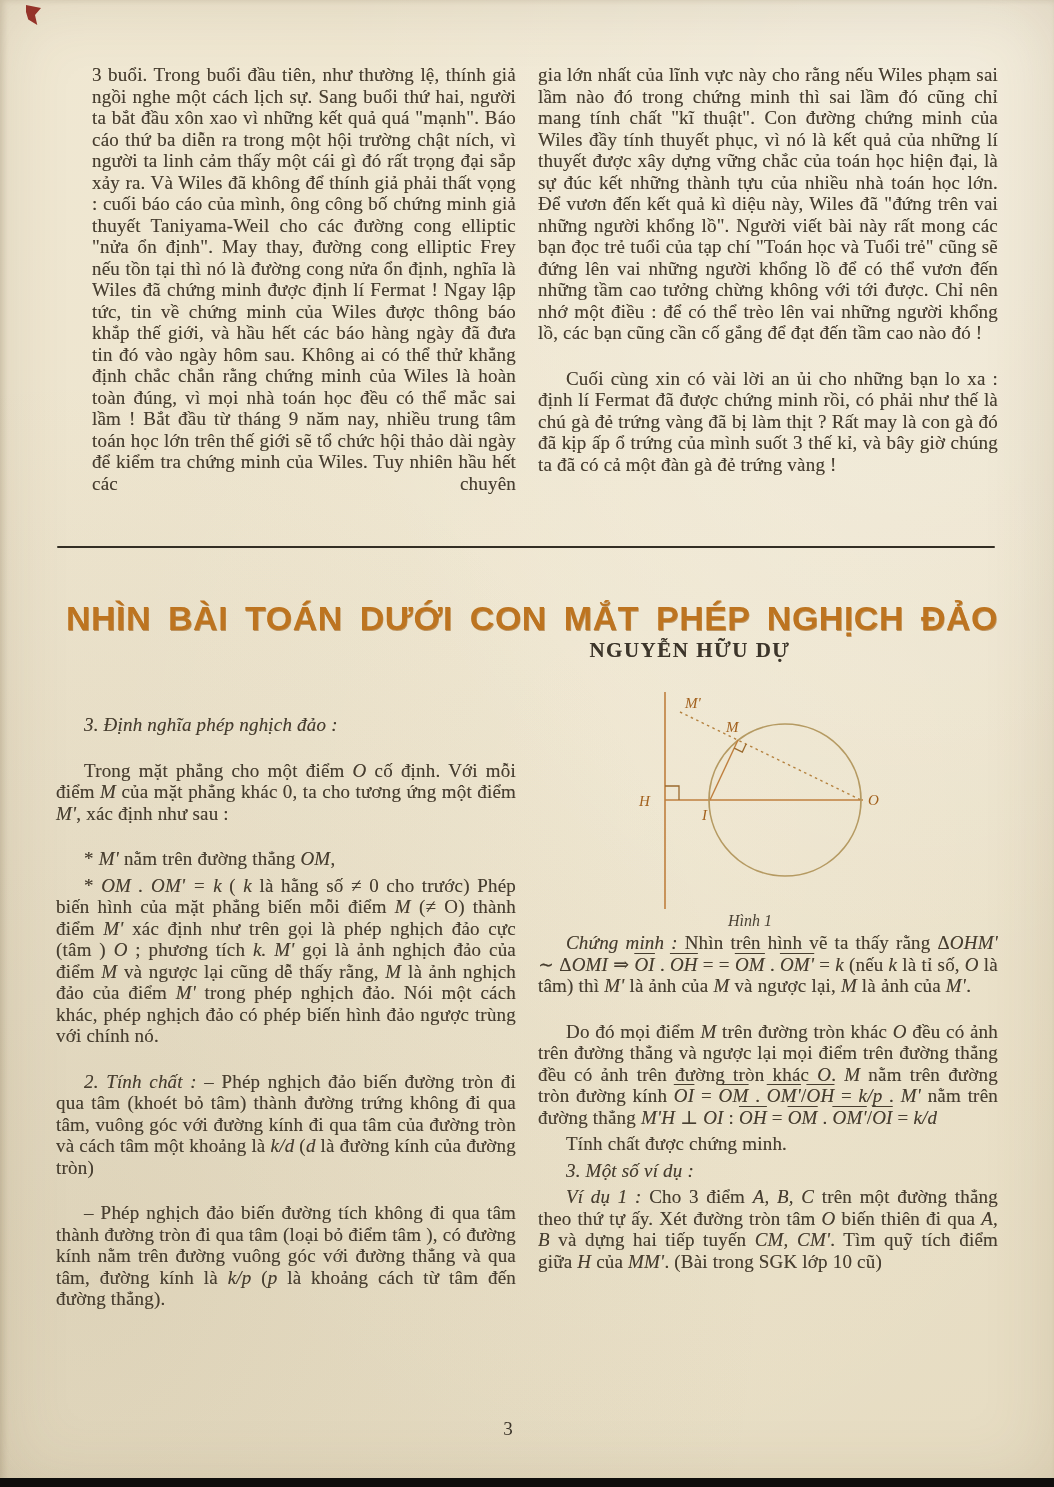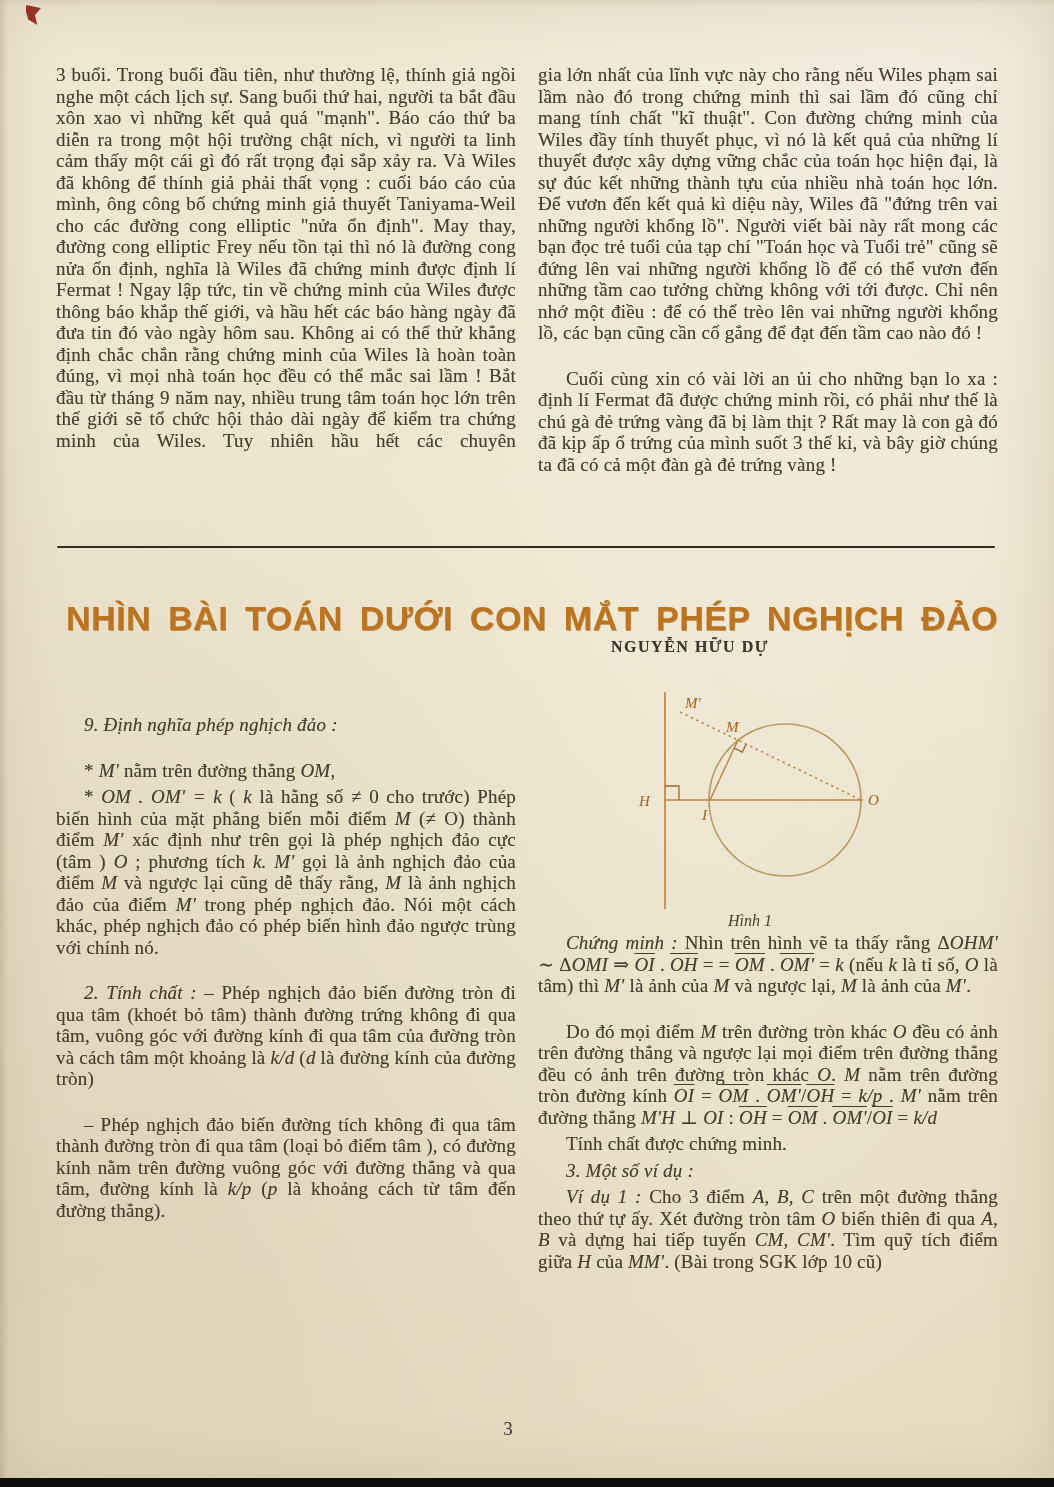--- a/index.html
+++ b/index.html
@@ -21,36 +21,36 @@
   .para{
     margin:0 0 5px 0;
     font-size:19px;line-height:21.5px;
     letter-spacing:0.2px;
     text-align:justify;
     color:#463d2f;
     text-shadow:0 0 0.5px rgba(70,58,42,0.45);
   }
   .para.ind{text-indent:28px;}
   .para.gap{margin-top:24px;}
-  .para.jlast{text-align-last:justify;}
+  .para.jlast{text-align-last:justify;margin-left:36px;}
   .i{font-style:italic;}
   .ovl{text-decoration:overline;}
   .divider{position:absolute;left:57px;top:546px;width:938px;height:2px;background:#332e24;border-radius:1px;}
   .title{
     position:absolute;left:66px;top:577px;width:912px;
     font-family:"Liberation Sans","DejaVu Sans",sans-serif;
     font-weight:bold;font-size:34px;line-height:44px;
     letter-spacing:0.5px;word-spacing:7px;white-space:nowrap;
     color:#bd7420;
     text-shadow:0.6px 0.6px 0 rgba(150,85,15,0.55);
     margin-top:19px;
   }
   .author{
     position:absolute;left:520px;top:638px;width:340px;
-    text-align:center;font-weight:bold;font-size:16px;
+    text-align:center;font-weight:bold;font-size:21px;
     letter-spacing:1.5px;color:#3c352a;
     text-shadow:0 0 0.5px rgba(60,50,40,0.5);
   }
   .corner-mark{
     position:absolute;left:26px;top:5px;width:15px;height:20px;
     background:#8c2018;
     clip-path:polygon(0 0,100% 15%,60% 50%,75% 100%,15% 72%,0 35%);
     opacity:0.9;
   }
   .figure-wrap{width:460px;height:240px;margin:0 0 2px 0;}
@@ -80,21 +80,22 @@
   </div>
 
   <div class="divider"></div>
 
   <div class="title">NHÌN BÀI TOÁN DƯỚI CON MẮT PHÉP NGHỊCH ĐẢO</div>
 
   <div class="author">NGUYỄN HỮU DỰ</div>
 
   <div class="cols" style="top:690px;">
     <div class="col">
-        <p class="para ind gap"><span class="i">9. Định nghĩa phép nghịch đảo :</span></p>
+        <p class="para ind gap"><span class="i">3. Định nghĩa phép nghịch đảo :</span></p>
+        <p class="para ind gap"><span>Trong mặt phẳng cho một điểm </span><span class="i">O</span><span> cố định. Với mỗi điểm </span><span class="i">M</span><span> của mặt phẳng khác 0, ta cho tương ứng một điểm </span><span class="i">M'</span><span>, xác định như sau :</span></p>
         <p class="para ind gap"><span>* </span><span class="i">M'</span><span> nằm trên đường thẳng </span><span class="i">OM</span><span>,</span></p>
         <p class="para ind"><span>* </span><span class="i">OM . OM' = k</span><span> ( </span><span class="i">k</span><span> là hằng số ≠ 0 cho trước) Phép biến hình của mặt phẳng biến mỗi điểm </span><span class="i">M</span><span> (≠ O) thành điểm </span><span class="i">M'</span><span> xác định như trên gọi là phép nghịch đảo cực (tâm ) </span><span class="i">O</span><span> ; phương tích </span><span class="i">k. M'</span><span> gọi là ảnh nghịch đảo của điểm </span><span class="i">M</span><span> và ngược lại cũng dễ thấy rằng, </span><span class="i">M</span><span> là ảnh nghịch đảo của điểm </span><span class="i">M'</span><span> trong phép nghịch đảo. Nói một cách khác, phép nghịch đảo có phép biến hình đảo ngược trùng với chính nó.</span></p>
         <p class="para ind gap"><span class="i">2. Tính chất :</span><span> – Phép nghịch đảo biến đường tròn đi qua tâm (khoét bỏ tâm) thành đường trứng không đi qua tâm, vuông góc với đường kính đi qua tâm của đường tròn và cách tâm một khoảng là </span><span class="i">k/d</span><span> (</span><span class="i">d</span><span> là đường kính của đường tròn)</span></p>
         <p class="para ind gap"><span>– Phép nghịch đảo biến đường tích không đi qua tâm thành đường tròn đi qua tâm (loại bỏ điểm tâm ), có đường kính nằm trên đường vuông góc với đường thẳng và qua tâm, đường kính là </span><span class="i">k/p</span><span> (</span><span class="i">p</span><span> là khoảng cách từ tâm đến đường thẳng).</span></p>
       </div>
 
     <div class="col">
       <div class="figure-wrap">
         <svg width="460" height="240" viewBox="0 0 460 240">
 

